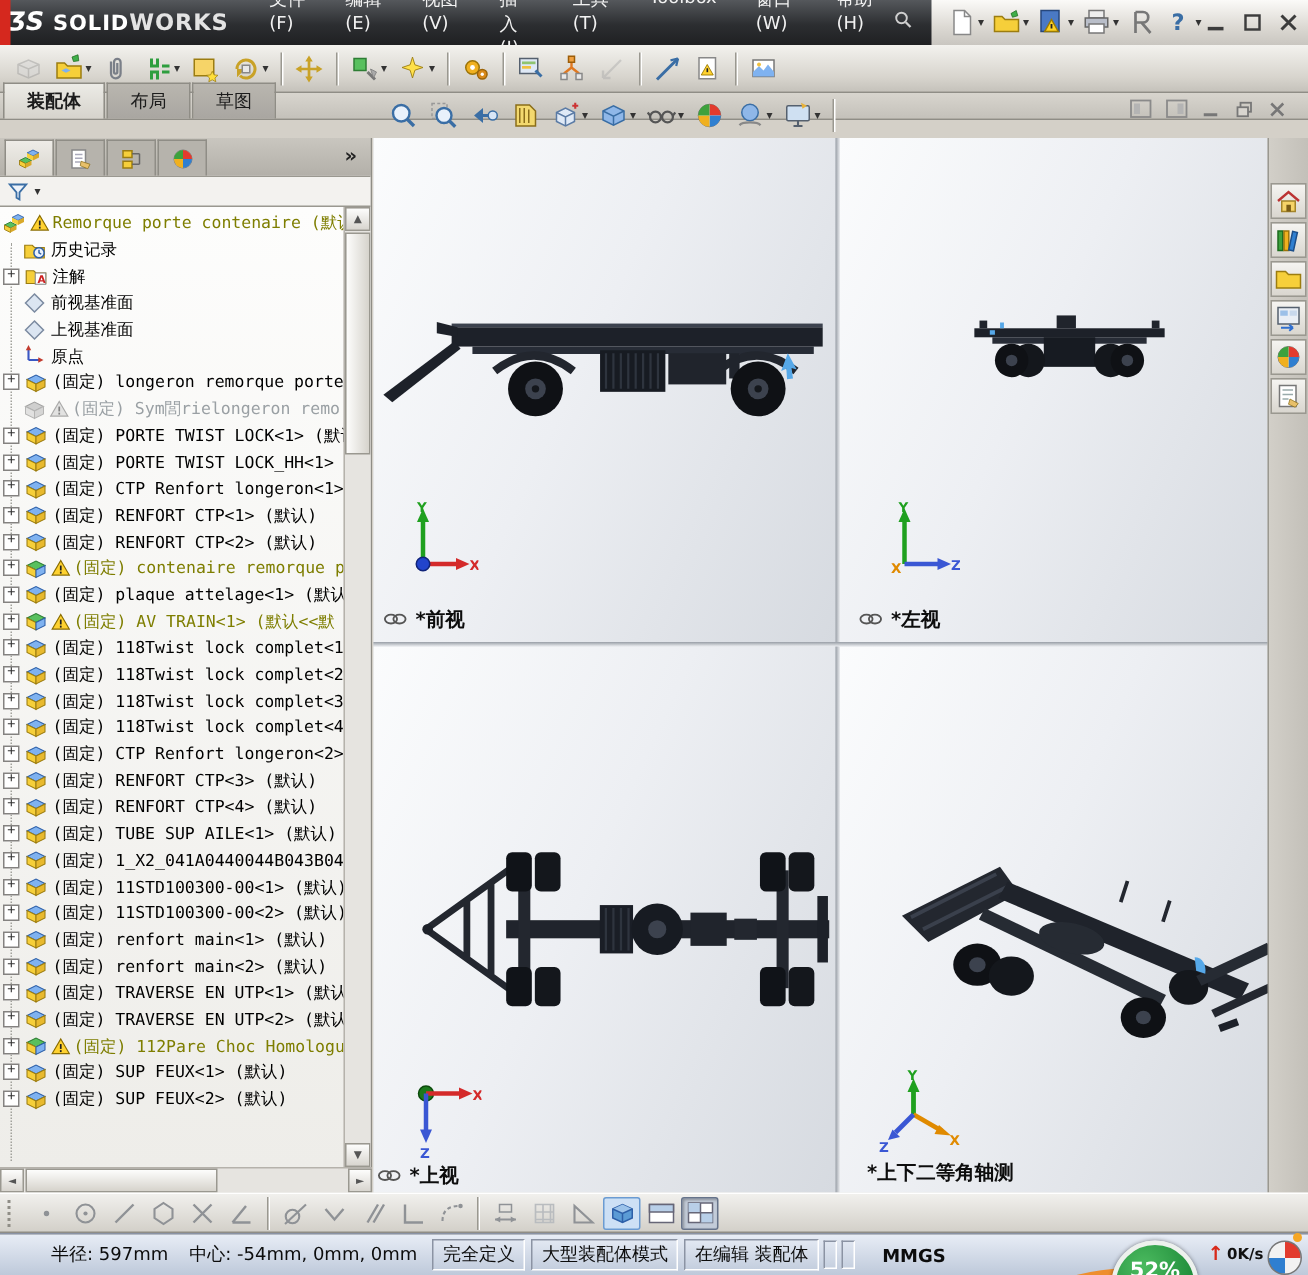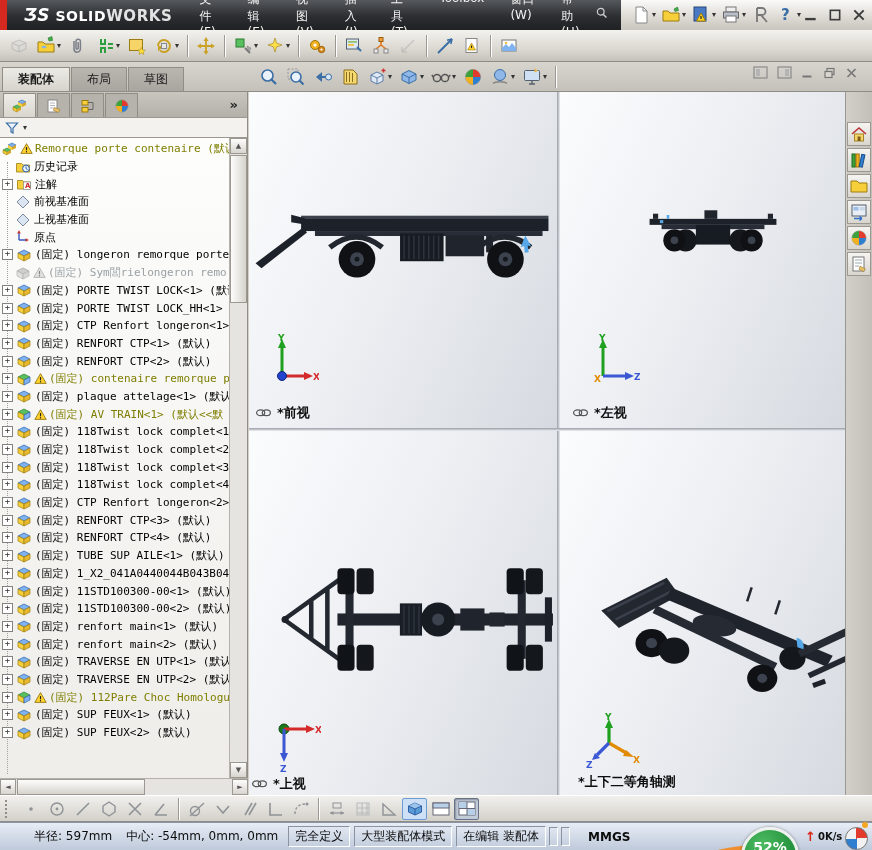--- a/index.html
+++ b/index.html
@@ -8,21 +8,21 @@
   svg{display:block}
   .ic{width:20px;height:20px;display:block}
   .ic svg{width:100%;height:100%}
   .ic16{width:16px;height:16px;display:block}
   .ic16 svg{width:100%;height:100%}
 
   
   .titlebar{position:absolute;left:0;top:0;width:872px;height:30px;
     background:linear-gradient(#55585c,#2c2e31 55%,#1f2022);display:flex;align-items:center;}
   .redstrip{position:absolute;left:0;top:0;width:7px;height:30px;background:#d5281e;}
-  .brand{margin-left:24px;display:flex;align-items:baseline;color:#fff;white-space:nowrap;}
+  .brand{margin-left:4px;display:flex;align-items:baseline;color:#fff;white-space:nowrap;}
   .brand-glyph{font-style:italic;font-weight:bold;font-size:17px;margin-right:6px;}
   .brand-bold{font-weight:bold;font-size:14px;letter-spacing:.6px;}
   .brand-light{font-weight:bold;font-size:15px;letter-spacing:.6px;color:#e3e3e3;}
   .menus{display:flex;gap:24px;margin-left:26px;color:#f2f2f2;}
   .menu-item{padding:2px 1px;cursor:default;}
   .tb-search{width:18px;height:18px;margin-left:10px;}
   .quickbar{margin-left:12px;height:30px;flex:1;display:flex;align-items:center;gap:1px;
     background:linear-gradient(#fbfaf8,#dcd9d3 60%,#c9c6c0);padding-left:8px;}
   .qbtn{display:flex;align-items:center;padding:1px 2px;}
   .winbtns{margin-left:auto;margin-right:6px;display:flex;gap:10px;align-items:center;}
@@ -31,21 +31,21 @@
 
   
   .toolbar2{position:absolute;top:30px;left:0;width:872px;height:32px;
     background:linear-gradient(#f3f2ee,#d7d4cd 70%,#c5c2bb);border-bottom:1px solid #8f8d86;
     display:flex;align-items:center;padding-left:6px;gap:1px;box-sizing:border-box;}
   .tbtn{display:flex;align-items:center;padding:2px 2px;border:1px solid transparent;border-radius:2px;}
   .sep{width:1px;height:22px;background:#9a9890;margin:0 4px;box-shadow:1px 0 0 #fff;}
   .disabled{opacity:.45;filter:grayscale(.9);}
 
   
-  .tabrow{position:absolute;top:62px;left:0;width:872px;height:30px;
+  .tabrow{position:absolute;top:62px;left:0;width:872px;height:18px;
     background:linear-gradient(#d8d5ce,#c4c1ba);border-bottom:1px solid #8f8d86;box-sizing:border-box;}
   .doc-tabs{position:absolute;left:2px;bottom:0;display:flex;}
   .dtab{height:23px;padding:0 15px;font-size:12px;display:flex;align-items:center;
     background:linear-gradient(#b9b6af,#a9a6a1);border:1px solid #8f8d86;border-bottom:none;
     color:#1c1c1c;margin-right:1px;}
   .dtab.active{background:linear-gradient(#ecebe6,#d6d3cc);font-weight:bold;}
   .headsup{position:absolute;left:256px;top:1px;height:28px;display:flex;align-items:center;gap:1px;}
   .docwin{position:absolute;right:14px;top:4px;display:flex;gap:9px;align-items:center;}
 
   

